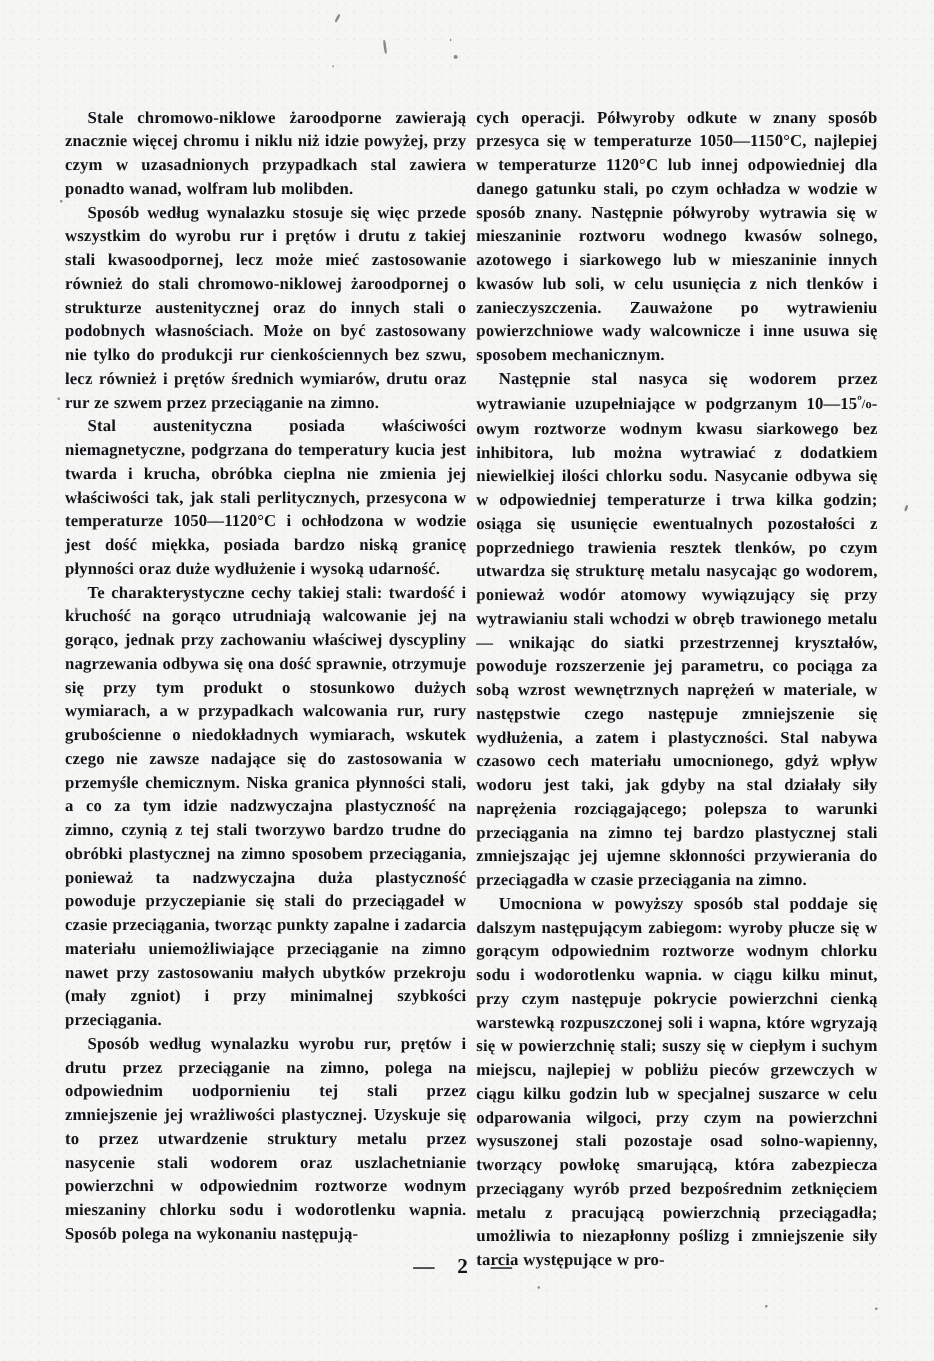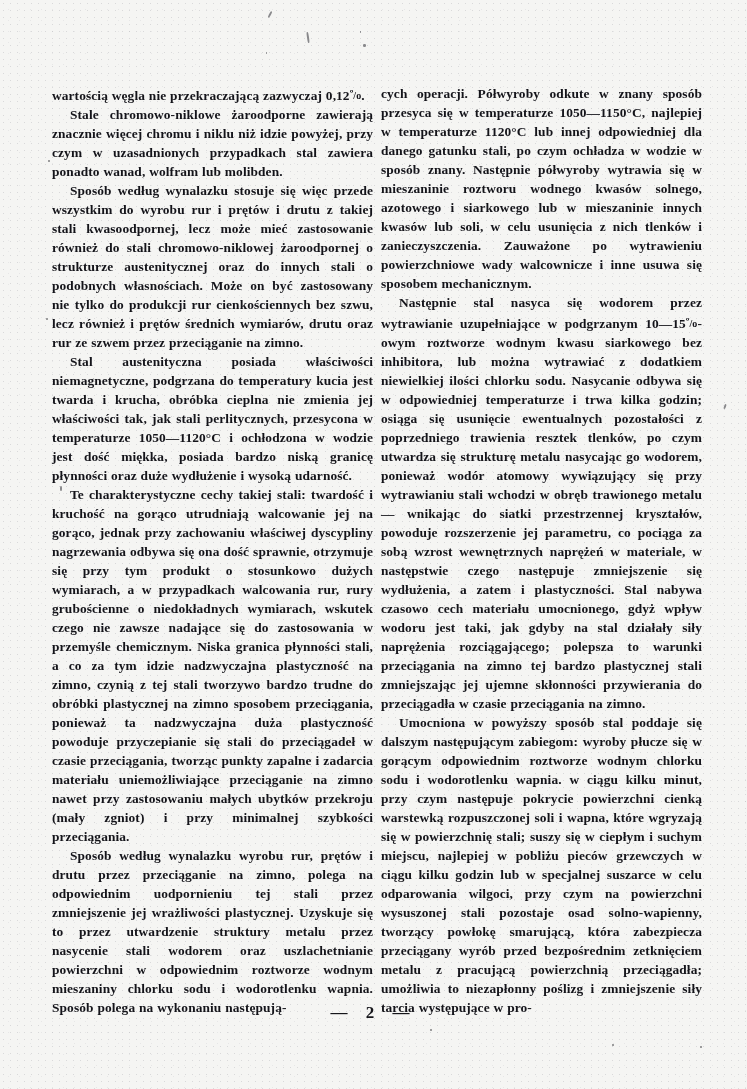--- a/index.html
+++ b/index.html
@@ -110,21 +110,20 @@
   <div class="speck" style="left:46px;top:318px;width:2px;height:2px;"></div>
   <div class="speck" style="left:724px;top:404px;width:2px;height:5px;transform:rotate(20deg);"></div>
   <div class="speck" style="left:60px;top:486px;width:2px;height:5px;"></div>
   <div class="speck" style="left:430px;top:1029px;width:2px;height:2px;"></div>
   <div class="speck" style="left:612px;top:1044px;width:2px;height:2px;"></div>
   <div class="speck" style="left:700px;top:1046px;width:2px;height:2px;"></div>
 
   <div id="columns">
 
     <div class="column">
-      <p class="para cont">wartością węgla nie przekraczającą zazwyczaj 0,12<span class="pct">º</span><span class="pct-s">/o</span>.</p>
       <p class="para">Stale chromowo-niklowe żaroodporne zawierają znacznie więcej chromu i niklu niż idzie powyżej, przy czym w uzasadnionych przypadkach stal zawiera ponadto wanad, wolfram lub molibden.</p>
       <p class="para">Sposób według wynalazku stosuje się więc przede wszystkim do wyrobu rur i prętów i drutu z takiej stali kwasoodpornej, lecz może mieć zastosowanie również do stali chromowo-niklowej żaroodpornej o strukturze austenitycznej oraz do innych stali o podobnych własnościach. Może on być zastosowany nie tylko do produkcji rur cienkościennych bez szwu, lecz również i prętów średnich wymiarów, drutu oraz rur ze szwem przez przeciąganie na zimno.</p>
       <p class="para">Stal austenityczna posiada właściwości niemagnetyczne, podgrzana do temperatury kucia jest twarda i krucha, obróbka cieplna nie zmienia jej właściwości tak, jak stali perlitycznych, przesycona w temperaturze 1050—1120°C i ochłodzona w wodzie jest dość miękka, posiada bardzo niską granicę płynności oraz duże wydłużenie i wysoką udarność.</p>
       <p class="para">Te charakterystyczne cechy takiej stali: twardość i kruchość na gorąco utrudniają walcowanie jej na gorąco, jednak przy zachowaniu właściwej dyscypliny nagrzewania odbywa się ona dość sprawnie, otrzymuje się przy tym produkt o stosunkowo dużych wymiarach, a w przypadkach walcowania rur, rury grubościenne o niedokładnych wymiarach, wskutek czego nie zawsze nadające się do zastosowania w przemyśle chemicznym. Niska granica płynności stali, a co za tym idzie nadzwyczajna plastyczność na zimno, czynią z tej stali tworzywo bardzo trudne do obróbki plastycznej na zimno sposobem przeciągania, ponieważ ta nadzwyczajna duża plastyczność powoduje przyczepianie się stali do przeciągadeł w czasie przeciągania, tworząc punkty zapalne i zadarcia materiału uniemożliwiające przeciąganie na zimno nawet przy zastosowaniu małych ubytków przekroju (mały zgniot) i przy minimalnej szybkości przeciągania.</p>
       <p class="para">Sposób według wynalazku wyrobu rur, prętów i drutu przez przeciąganie na zimno, polega na odpowiednim uodpornieniu tej stali przez zmniejszenie jej wrażliwości plastycznej. Uzyskuje się to przez utwardzenie struktury metalu przez nasycenie stali wodorem oraz uszlachetnianie powierzchni w odpowiednim roztworze wodnym mieszaniny chlorku sodu i wodorotlenku wapnia. Sposób polega na wykonaniu następują-</p>
     </div>
 
     <div class="column">
       <p class="para cont">cych operacji. Półwyroby odkute w znany sposób przesyca się w temperaturze 1050—1150°C, najlepiej w temperaturze 1120°C lub innej odpowiedniej dla danego gatunku stali, po czym ochładza w wodzie w sposób znany. Następnie półwyroby wytrawia się w mieszaninie roztworu wodnego kwasów solnego, azotowego i siarkowego lub w mieszaninie innych kwasów lub soli, w celu usunięcia z nich tlenków i zanieczyszczenia. Zauważone po wytrawieniu powierzchniowe wady walcownicze i inne usuwa się sposobem mechanicznym.</p>
       <p class="para">Następnie stal nasyca się wodorem przez wytrawianie uzupełniające w podgrzanym 10—15<span class="pct">º</span><span class="pct-s">/o</span>-owym roztworze wodnym kwasu siarkowego bez inhibitora, lub można wytrawiać z dodatkiem niewielkiej ilości chlorku sodu. Nasycanie odbywa się w odpowiedniej temperaturze i trwa kilka godzin; osiąga się usunięcie ewentualnych pozostałości z poprzedniego trawienia resztek tlenków, po czym utwardza się strukturę metalu nasycając go wodorem, ponieważ wodór atomowy wywiązujący się przy wytrawianiu stali wchodzi w obręb trawionego metalu — wnikając do siatki przestrzennej kryształów, powoduje rozszerzenie jej parametru, co pociąga za sobą wzrost wewnętrznych naprężeń w materiale, w następstwie czego następuje zmniejszenie się wydłużenia, a zatem i plastyczności. Stal nabywa czasowo cech materiału umocnionego, gdyż wpływ wodoru jest taki, jak gdyby na stal działały siły naprężenia rozciągającego; polepsza to warunki przeciągania na zimno tej bardzo plastycznej stali zmniejszając jej ujemne skłonności przywierania do przeciągadła w czasie przeciągania na zimno.</p>

